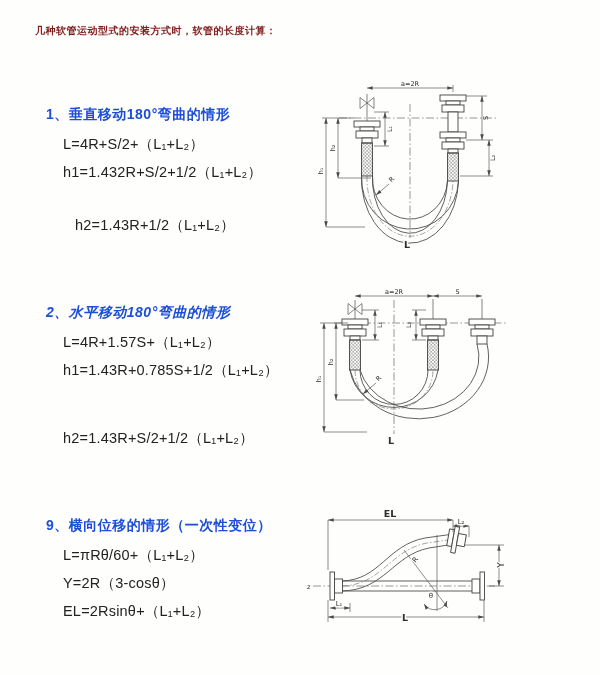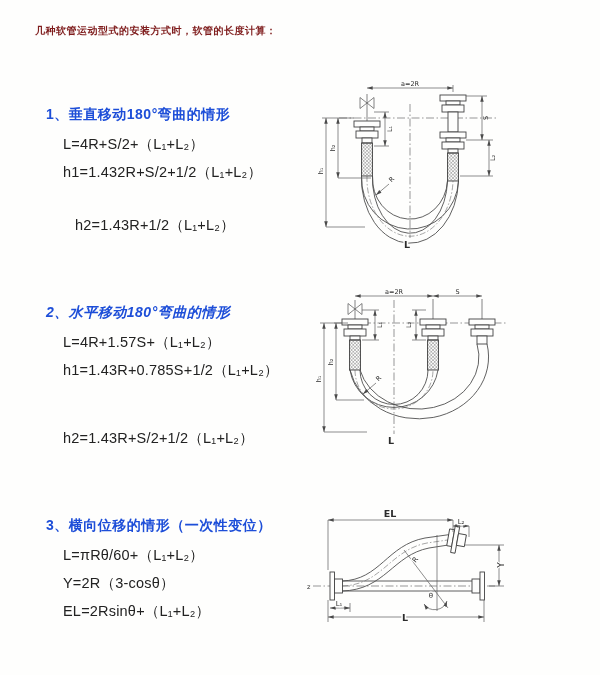--- a/index.html
+++ b/index.html
@@ -34,21 +34,21 @@
 <div class="abs sec-heading" style="left:46px;top:106px;">1、垂直移动180°弯曲的情形</div>
 <div class="abs formula" style="left:63px;top:135px;">L=4R+S/2+（L₁+L₂）</div>
 <div class="abs formula" style="left:63px;top:163px;">h1=1.432R+S/2+1/2（L₁+L₂）</div>
 <div class="abs formula" style="left:75px;top:191px;margin-top:25px;">h2=1.43R+1/2（L₁+L₂）</div>
 
 <div class="abs sec-heading" style="left:46px;top:304px;font-style:italic;">2、水平移动180°弯曲的情形</div>
 <div class="abs formula" style="left:63px;top:333px;">L=4R+1.57S+（L₁+L₂）</div>
 <div class="abs formula" style="left:63px;top:361px;">h1=1.43R+0.785S+1/2（L₁+L₂）</div>
 <div class="abs formula" style="left:63px;top:389px;margin-top:40px;">h2=1.43R+S/2+1/2（L₁+L₂）</div>
 
-<div class="abs sec-heading" style="left:46px;top:517px;">3、横向位移的情形（一次性变位）</div>
+<div class="abs sec-heading" style="left:46px;top:517px;">9、横向位移的情形（一次性变位）</div>
 <div class="abs formula" style="left:63px;top:546px;">L=πRθ/60+（L₁+L₂）</div>
 <div class="abs formula" style="left:63px;top:574px;">Y=2R（3-cosθ）</div>
 <div class="abs formula" style="left:63px;top:602px;">EL=2Rsinθ+（L₁+L₂）</div>
 
 <svg style="left:313px;top:76px;" width="277" height="182" viewBox="0 0 277 182">
   <defs>
     <pattern id="braid1" width="3.4" height="3.4" patternUnits="userSpaceOnUse">
       <path d="M0,3.4 L3.4,0 M0,0 L3.4,3.4" stroke="#7a7a7a" stroke-width="0.5"></path>
     </pattern>
     <marker id="ar1" viewBox="0 0 10 8" refX="10" refY="4" markerWidth="9" markerHeight="6.5" orient="auto-start-reverse">

